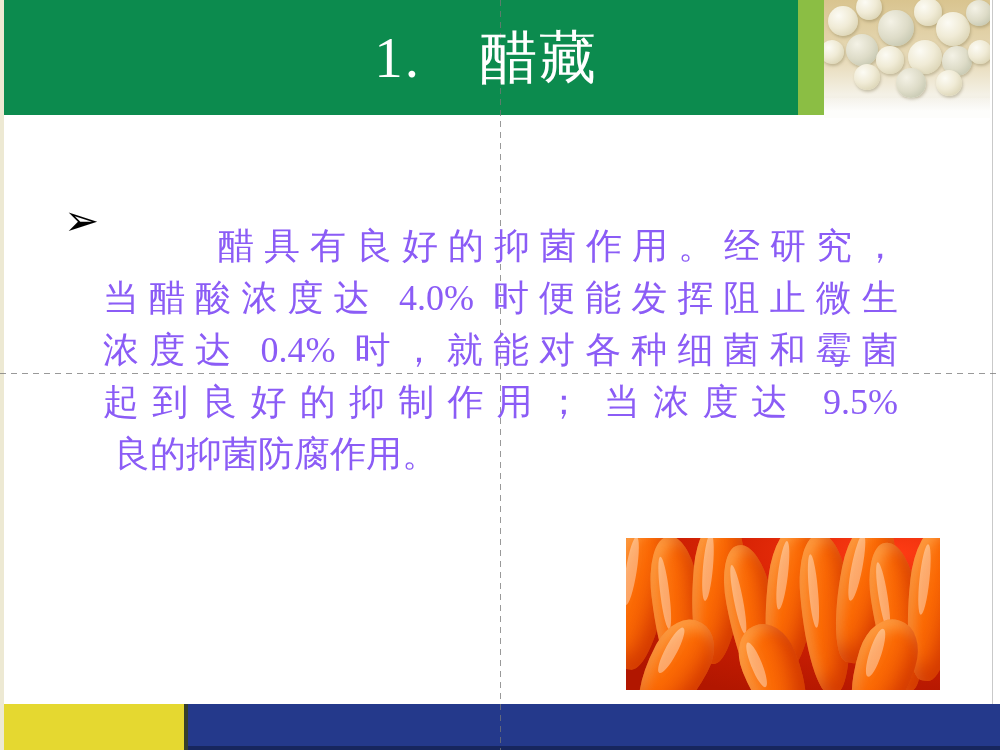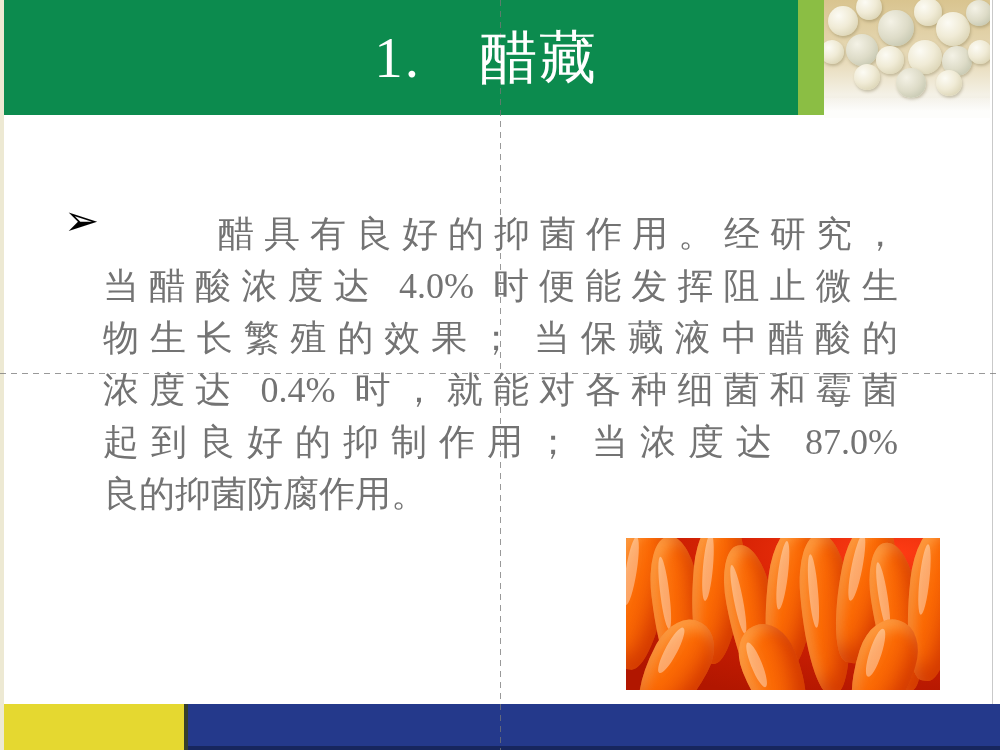--- a/index.html
+++ b/index.html
@@ -25,25 +25,25 @@
   }
   .ball{position:absolute;border-radius:50%;
     background:radial-gradient(circle at 35% 32%,#FCFBF4 0%,#F0EBD6 45%,#D9D2B2 85%,#C9C09B 100%);
     box-shadow:1px 2px 3px rgba(120,110,70,.35);}
   .ball.dim{background:radial-gradient(circle at 35% 32%,#F4F2E6 0%,#DEDCC8 50%,#B8BCA4 100%);}
   .shelf{position:absolute;left:0;bottom:0;width:100%;height:20px;
     background:linear-gradient(180deg,rgba(255,255,255,.15),#fdfdfb 65%);}
   
   .bullet{position:absolute;left:64px;top:200px;font-size:42px;line-height:1;color:#000;
     font-family:"DejaVu Sans","Liberation Sans",sans-serif;z-index:8;}
-  .textblock{position:absolute;left:103px;top:208px;width:795px;z-index:8;color:#737373;}
+  .textblock{position:absolute;left:103px;top:220px;width:795px;z-index:8;color:#8b5cf6;}
   .line{font-size:36px;line-height:52px;white-space:nowrap;}
   .line.justify{text-align:justify;text-align-last:justify;white-space:normal;}
   .line.first{text-indent:115px;}
-  .line.last{text-align:left;}
+  .line.last{text-align:left;margin-left:11px;}
   
   .photo-carrots{
     position:absolute;left:626px;top:538px;width:314px;height:152px;overflow:hidden;z-index:2;
     background:radial-gradient(120% 100% at 85% 10%,#ff3c14 0%,#d92405 40%,#b11600 100%);
   }
   .carrot{position:absolute;
     background:linear-gradient(100deg,#ff8a28 0%,#fb6a05 45%,#e84d00 100%);
     border-radius:48% 48% 44% 44% / 36% 36% 62% 62%;
     box-shadow:inset -8px -12px 18px rgba(190,35,0,.55),inset 6px 8px 12px rgba(255,195,110,.45);}
   .carrot::after{content:'';position:absolute;left:18%;top:12%;width:20%;height:46%;
@@ -87,23 +87,22 @@
     <div class="ball dim" style="left:72px;top:68px;width:30px;height:30px;"></div>
     <div class="ball" style="left:112px;top:70px;width:26px;height:26px;"></div>
     <div class="shelf"></div>
   </div>
 
   <span class="bullet">➢</span>
 
   <div class="textblock">
     <div class="line justify first">醋具有良好的抑菌作用。经研究，</div>
     <div class="line justify">当醋酸浓度达 4.0% 时便能发挥阻止微生</div>
-    <div class="line justify">物生长繁殖的效果； 当保藏液中醋酸的</div>
     <div class="line justify">浓度达 0.4% 时，就能对各种细菌和霉菌</div>
-    <div class="line justify">起到良好的抑制作用； 当浓度达 87.0%</div>
+    <div class="line justify">起到良好的抑制作用； 当浓度达 9.5%</div>
     <div class="line last">良的抑菌防腐作用。</div>
   </div>
 
   <div class="photo-carrots">
     <div class="carrot" style="left:-14px;top:-18px;width:54px;height:150px;transform:rotate(9deg);"></div>
     <div class="carrot" style="left:28px;top:-2px;width:48px;height:158px;transform:rotate(-7deg);"></div>
     <div class="carrot" style="left:66px;top:-22px;width:50px;height:148px;transform:rotate(5deg);"></div>
     <div class="carrot" style="left:104px;top:6px;width:46px;height:152px;transform:rotate(-11deg);"></div>
     <div class="carrot" style="left:140px;top:-14px;width:50px;height:150px;transform:rotate(7deg);"></div>
     <div class="carrot" style="left:176px;top:-4px;width:48px;height:160px;transform:rotate(-5deg);"></div>

